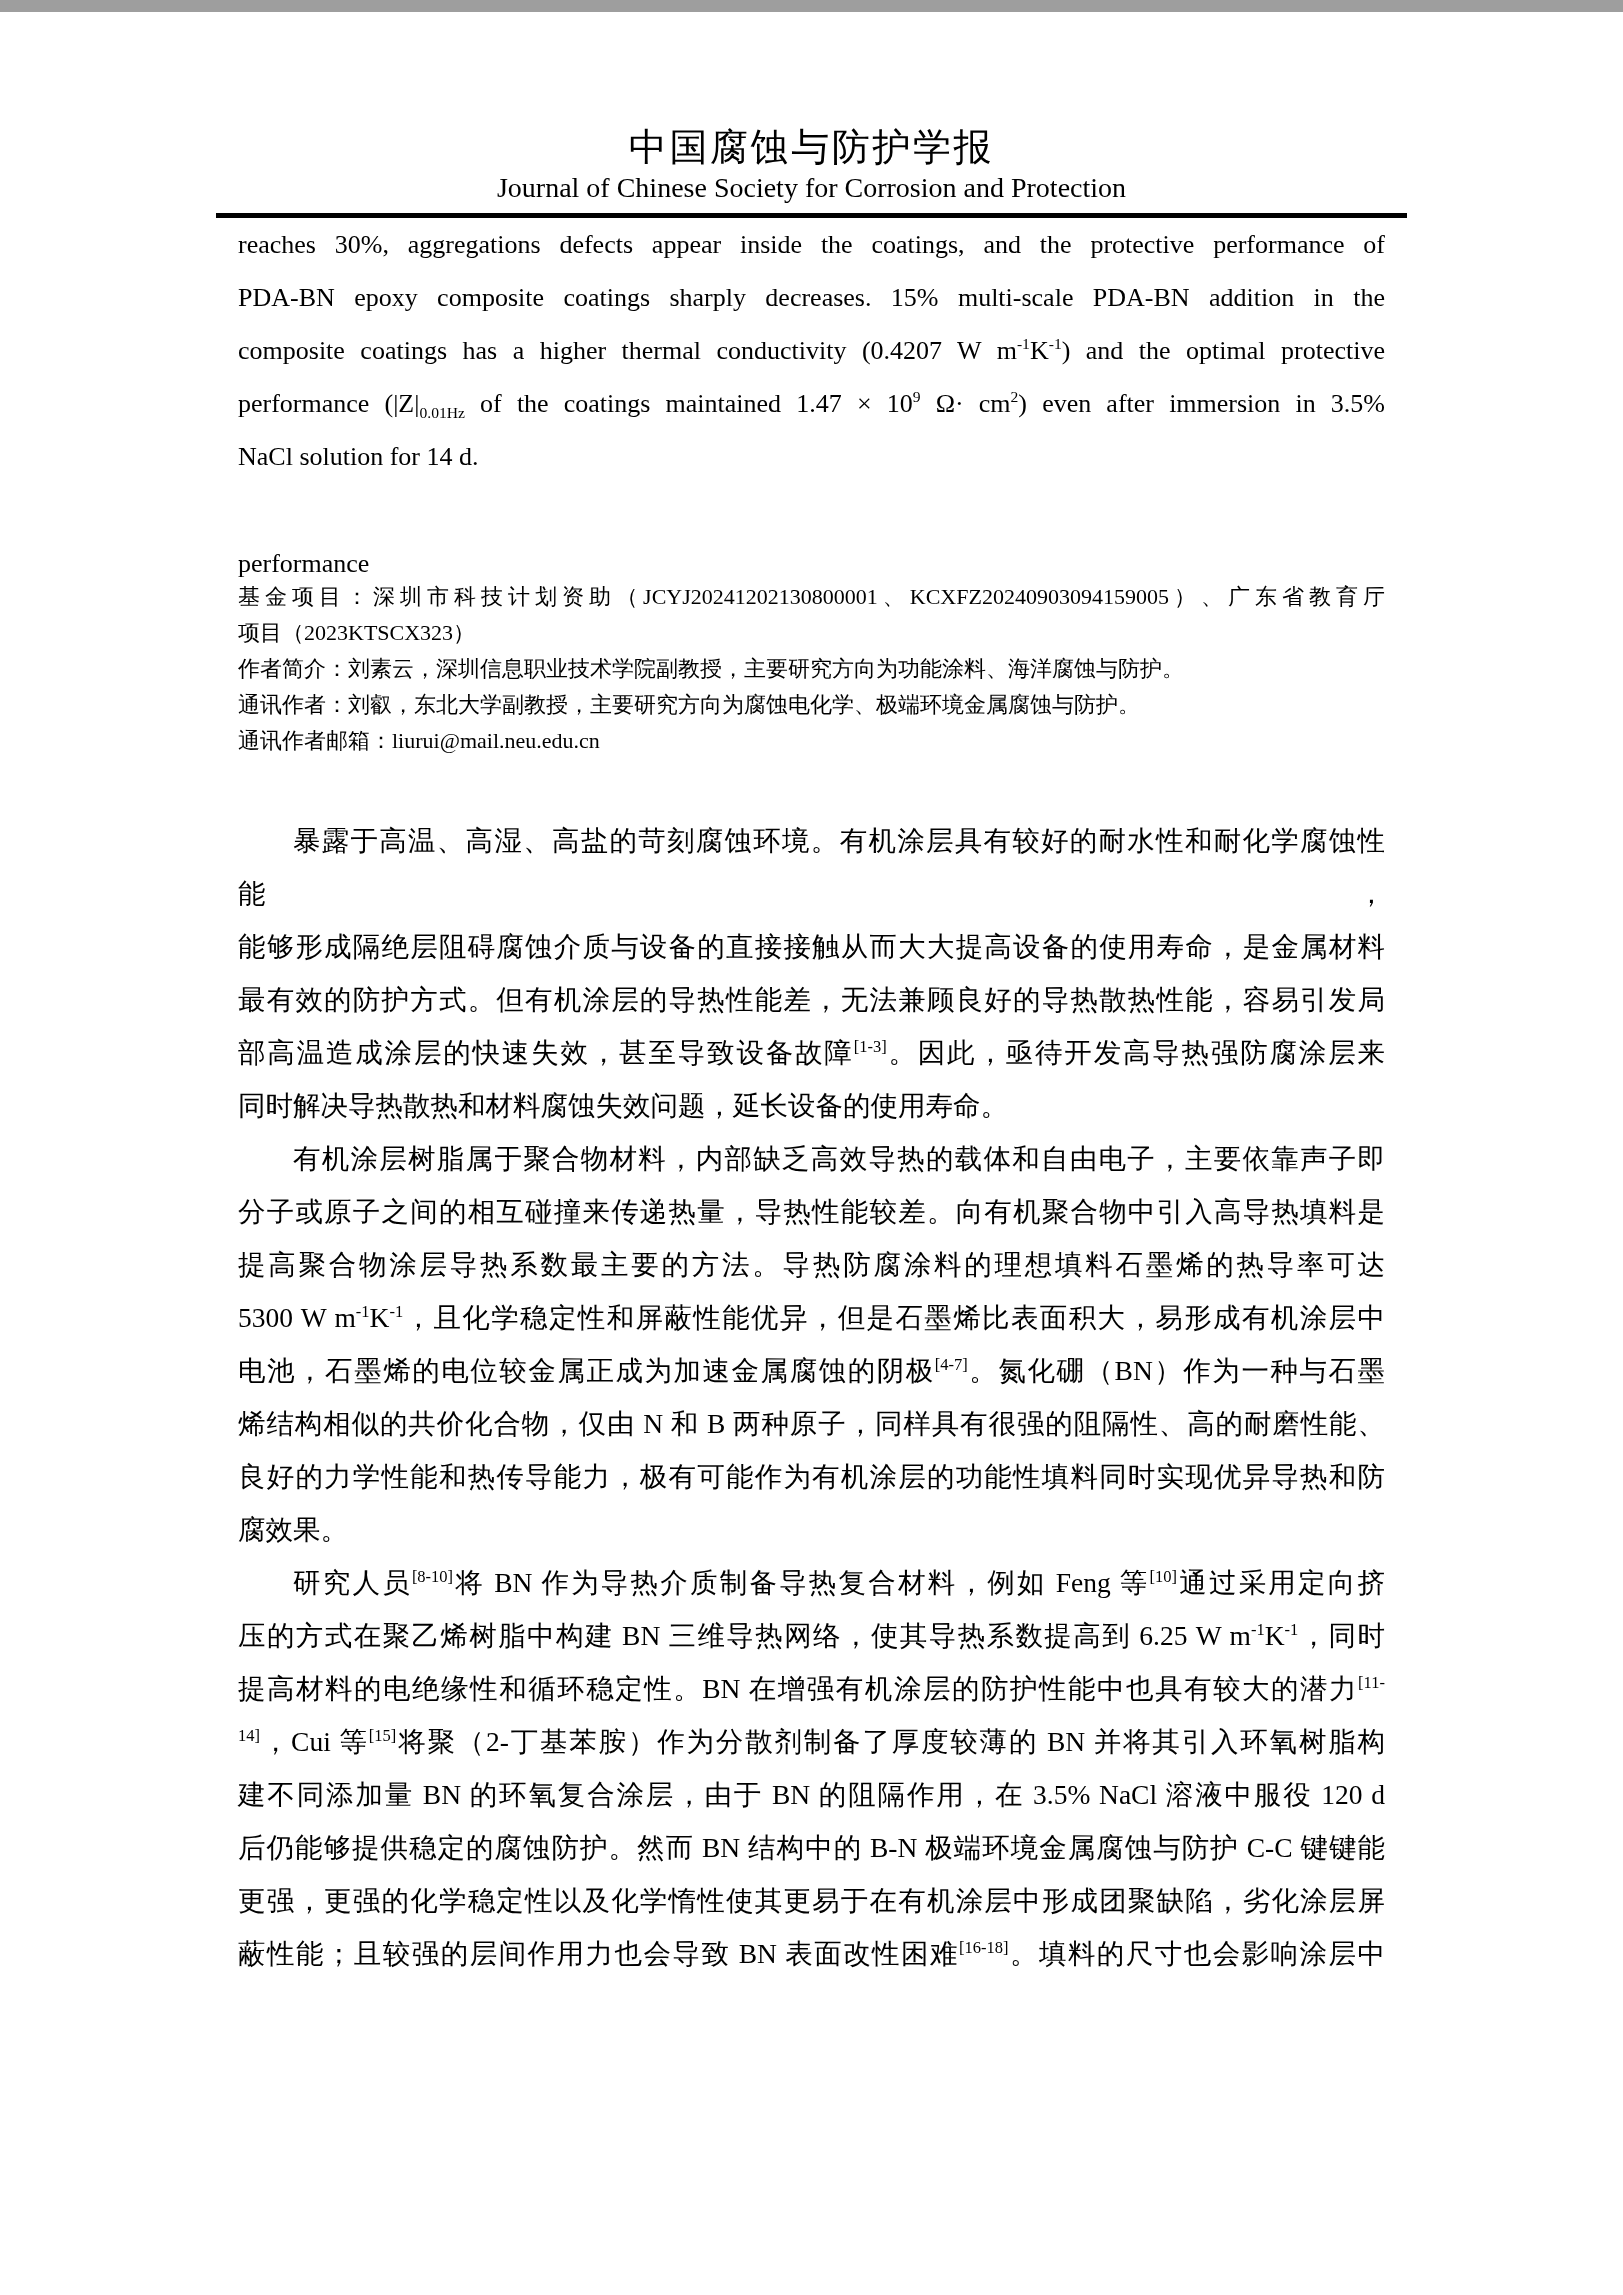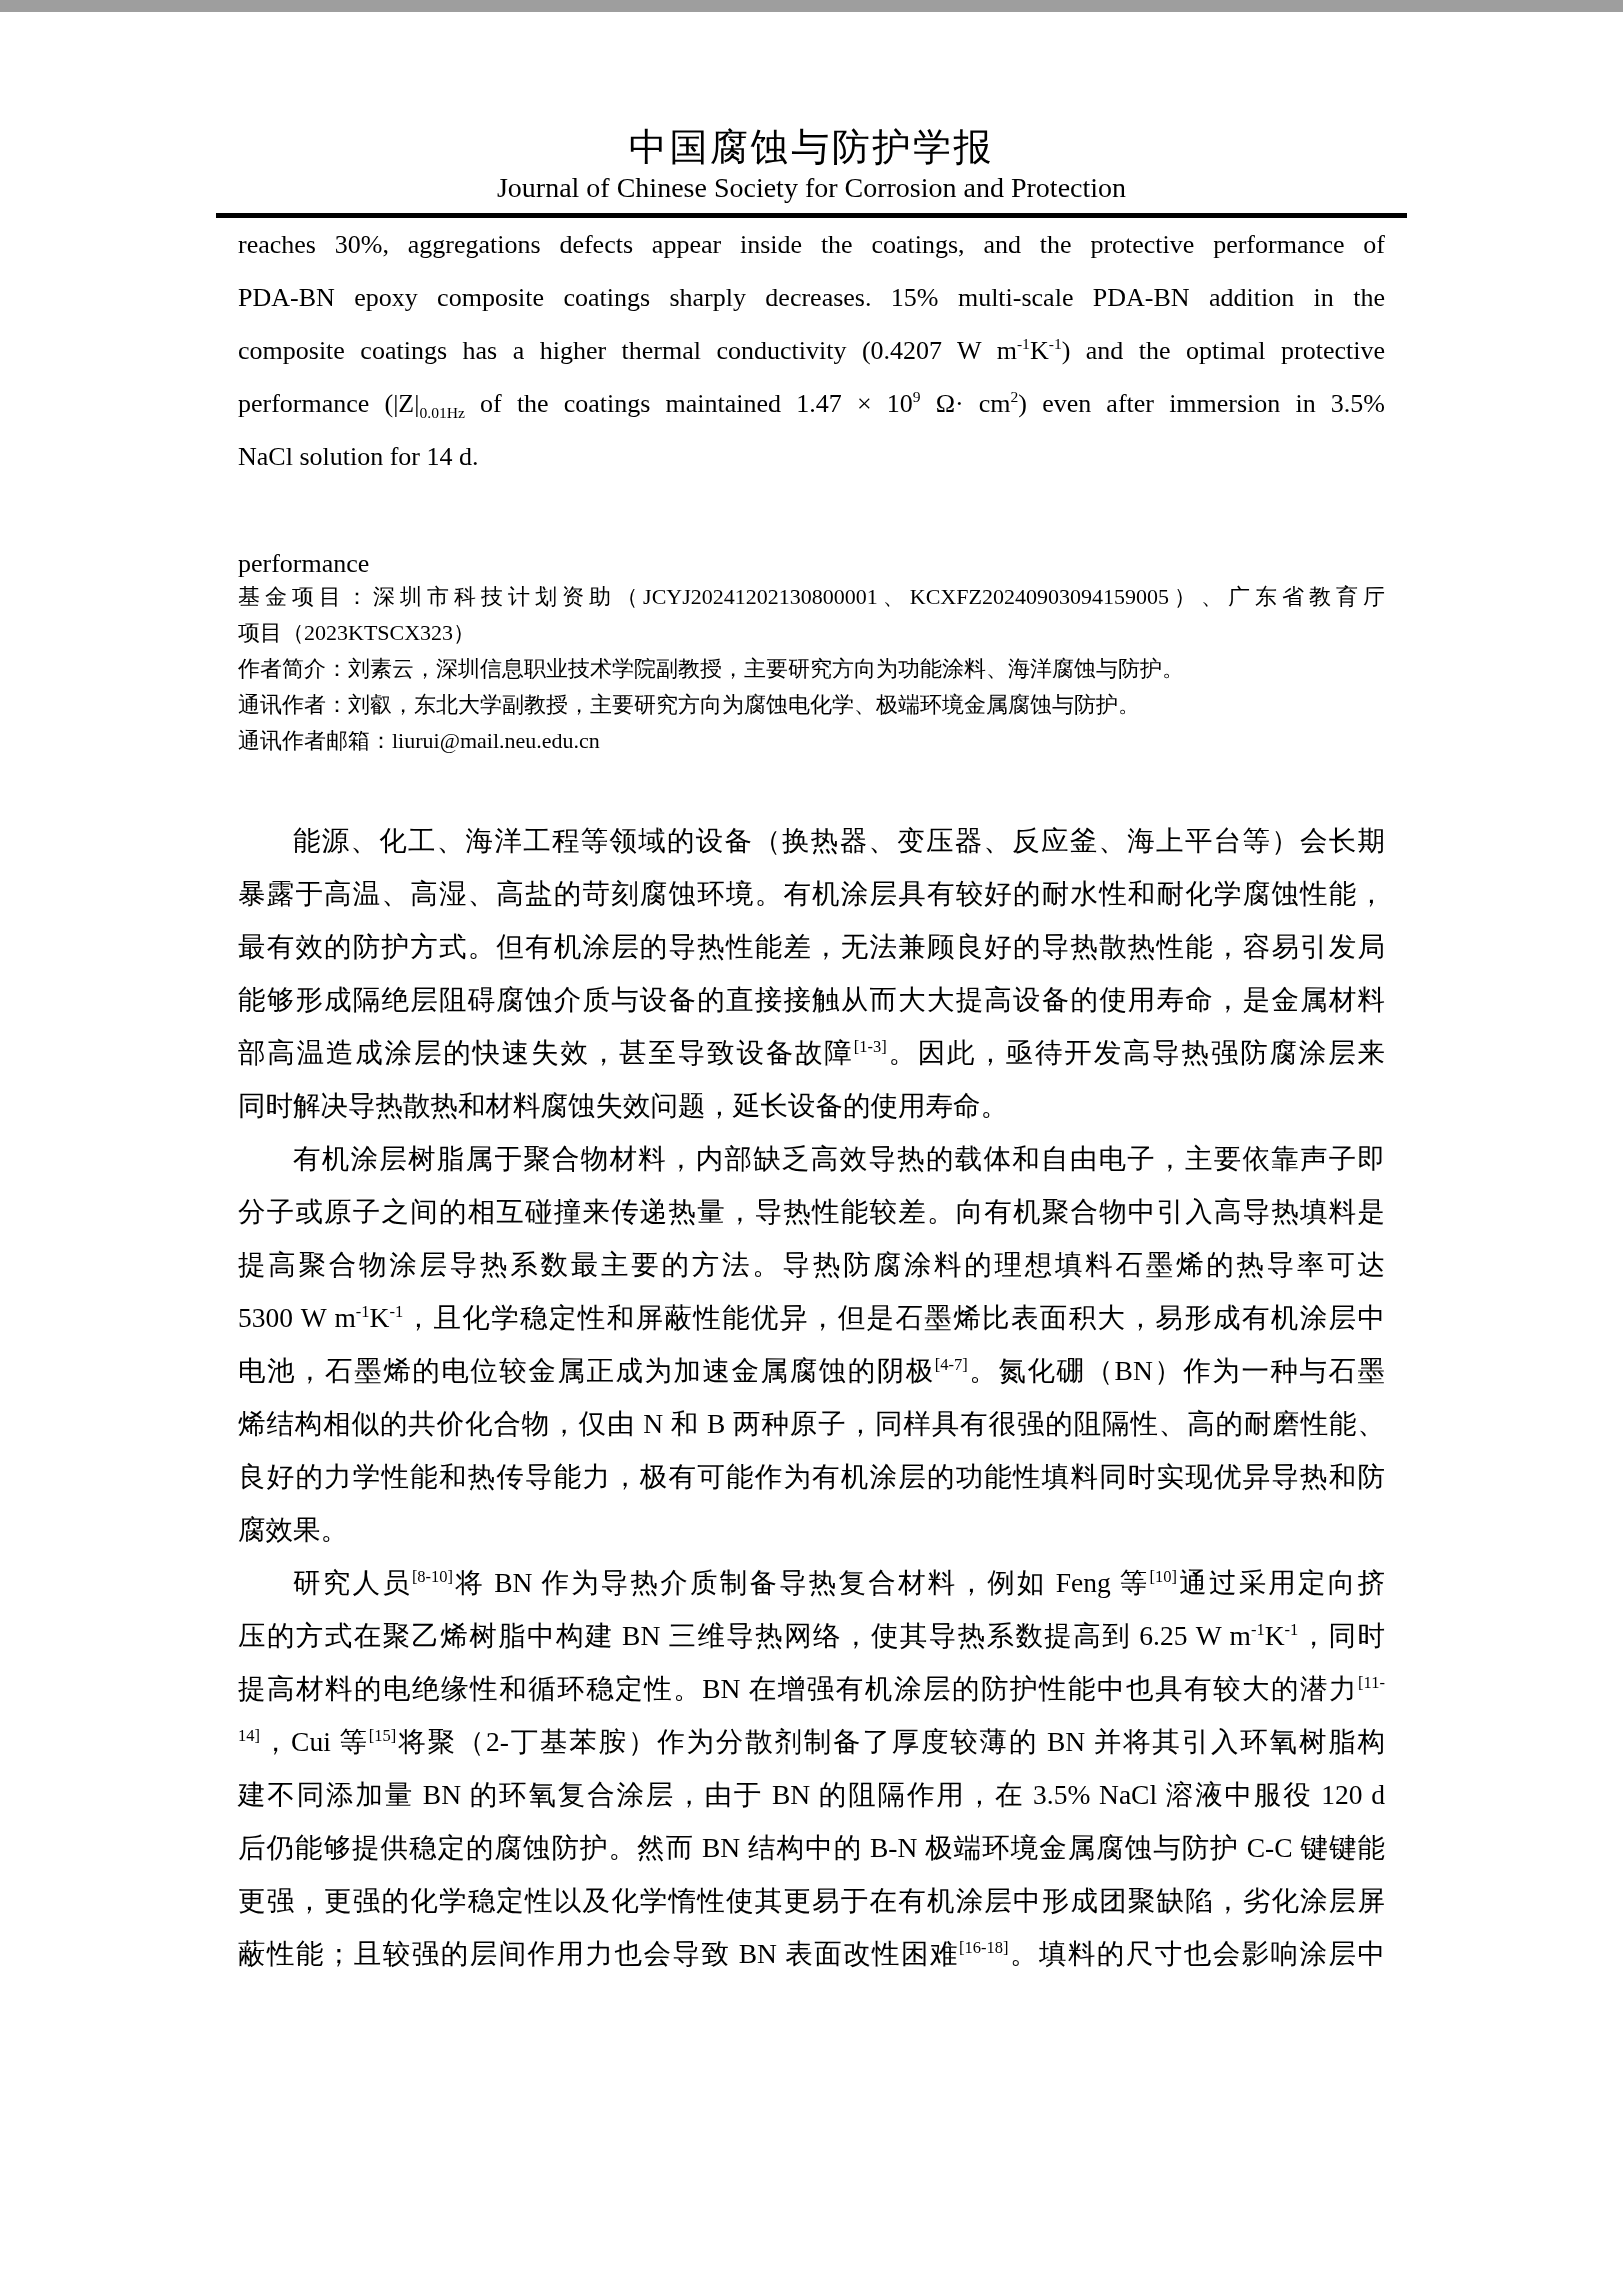--- a/index.html
+++ b/index.html
@@ -111,24 +111,23 @@
     <div class="line stretch">基金项目：深圳市科技计划资助（JCYJ20241202130800001、KCXFZ20240903094159005）、广东省教育厅</div>
     <div class="line">项目（2023KTSCX323）</div>
     <div class="line">作者简介：刘素云，深圳信息职业技术学院副教授，主要研究方向为功能涂料、海洋腐蚀与防护。</div>
     <div class="line">通讯作者：刘叡，东北大学副教授，主要研究方向为腐蚀电化学、极端环境金属腐蚀与防护。</div>
     <div class="line">通讯作者邮箱：liurui@mail.neu.edu.cn</div>
   </section>
 
   <section class="body-text">
     <div class="para end-left">
       <div>
-          <div class="line">能源、化工、海洋工程等领域的设备（换热器、变压器、反应釜、海上平台等）会长期</div>
           <div class="line">暴露于高温、高湿、高盐的苛刻腐蚀环境。有机涂层具有较好的耐水性和耐化学腐蚀性能，</div>
+          <div class="line">能够形成隔绝层阻碍腐蚀介质与设备的直接接触从而大大提高设备的使用寿命，是金属材料</div>
           <div class="line">最有效的防护方式。但有机涂层的导热性能差，无法兼顾良好的导热散热性能，容易引发局</div>
-          <div class="line">能够形成隔绝层阻碍腐蚀介质与设备的直接接触从而大大提高设备的使用寿命，是金属材料</div>
           <div class="line">部高温造成涂层的快速失效，甚至导致设备故障<sup>[1-3]</sup>。因此，亟待开发高导热强防腐涂层来</div>
           <div class="line">同时解决导热散热和材料腐蚀失效问题，延长设备的使用寿命。</div>
         </div>
     </div>
     <div class="para end-left">
       <div>
           <div class="line">有机涂层树脂属于聚合物材料，内部缺乏高效导热的载体和自由电子，主要依靠声子即</div>
           <div class="line">分子或原子之间的相互碰撞来传递热量，导热性能较差。向有机聚合物中引入高导热填料是</div>
           <div class="line">提高聚合物涂层导热系数最主要的方法。导热防腐涂料的理想填料石墨烯的热导率可达</div>
           <div class="line">5300 W m<sup>-1</sup>K<sup>-1</sup>，且化学稳定性和屏蔽性能优异，但是石墨烯比表面积大，易形成有机涂层中</div>

